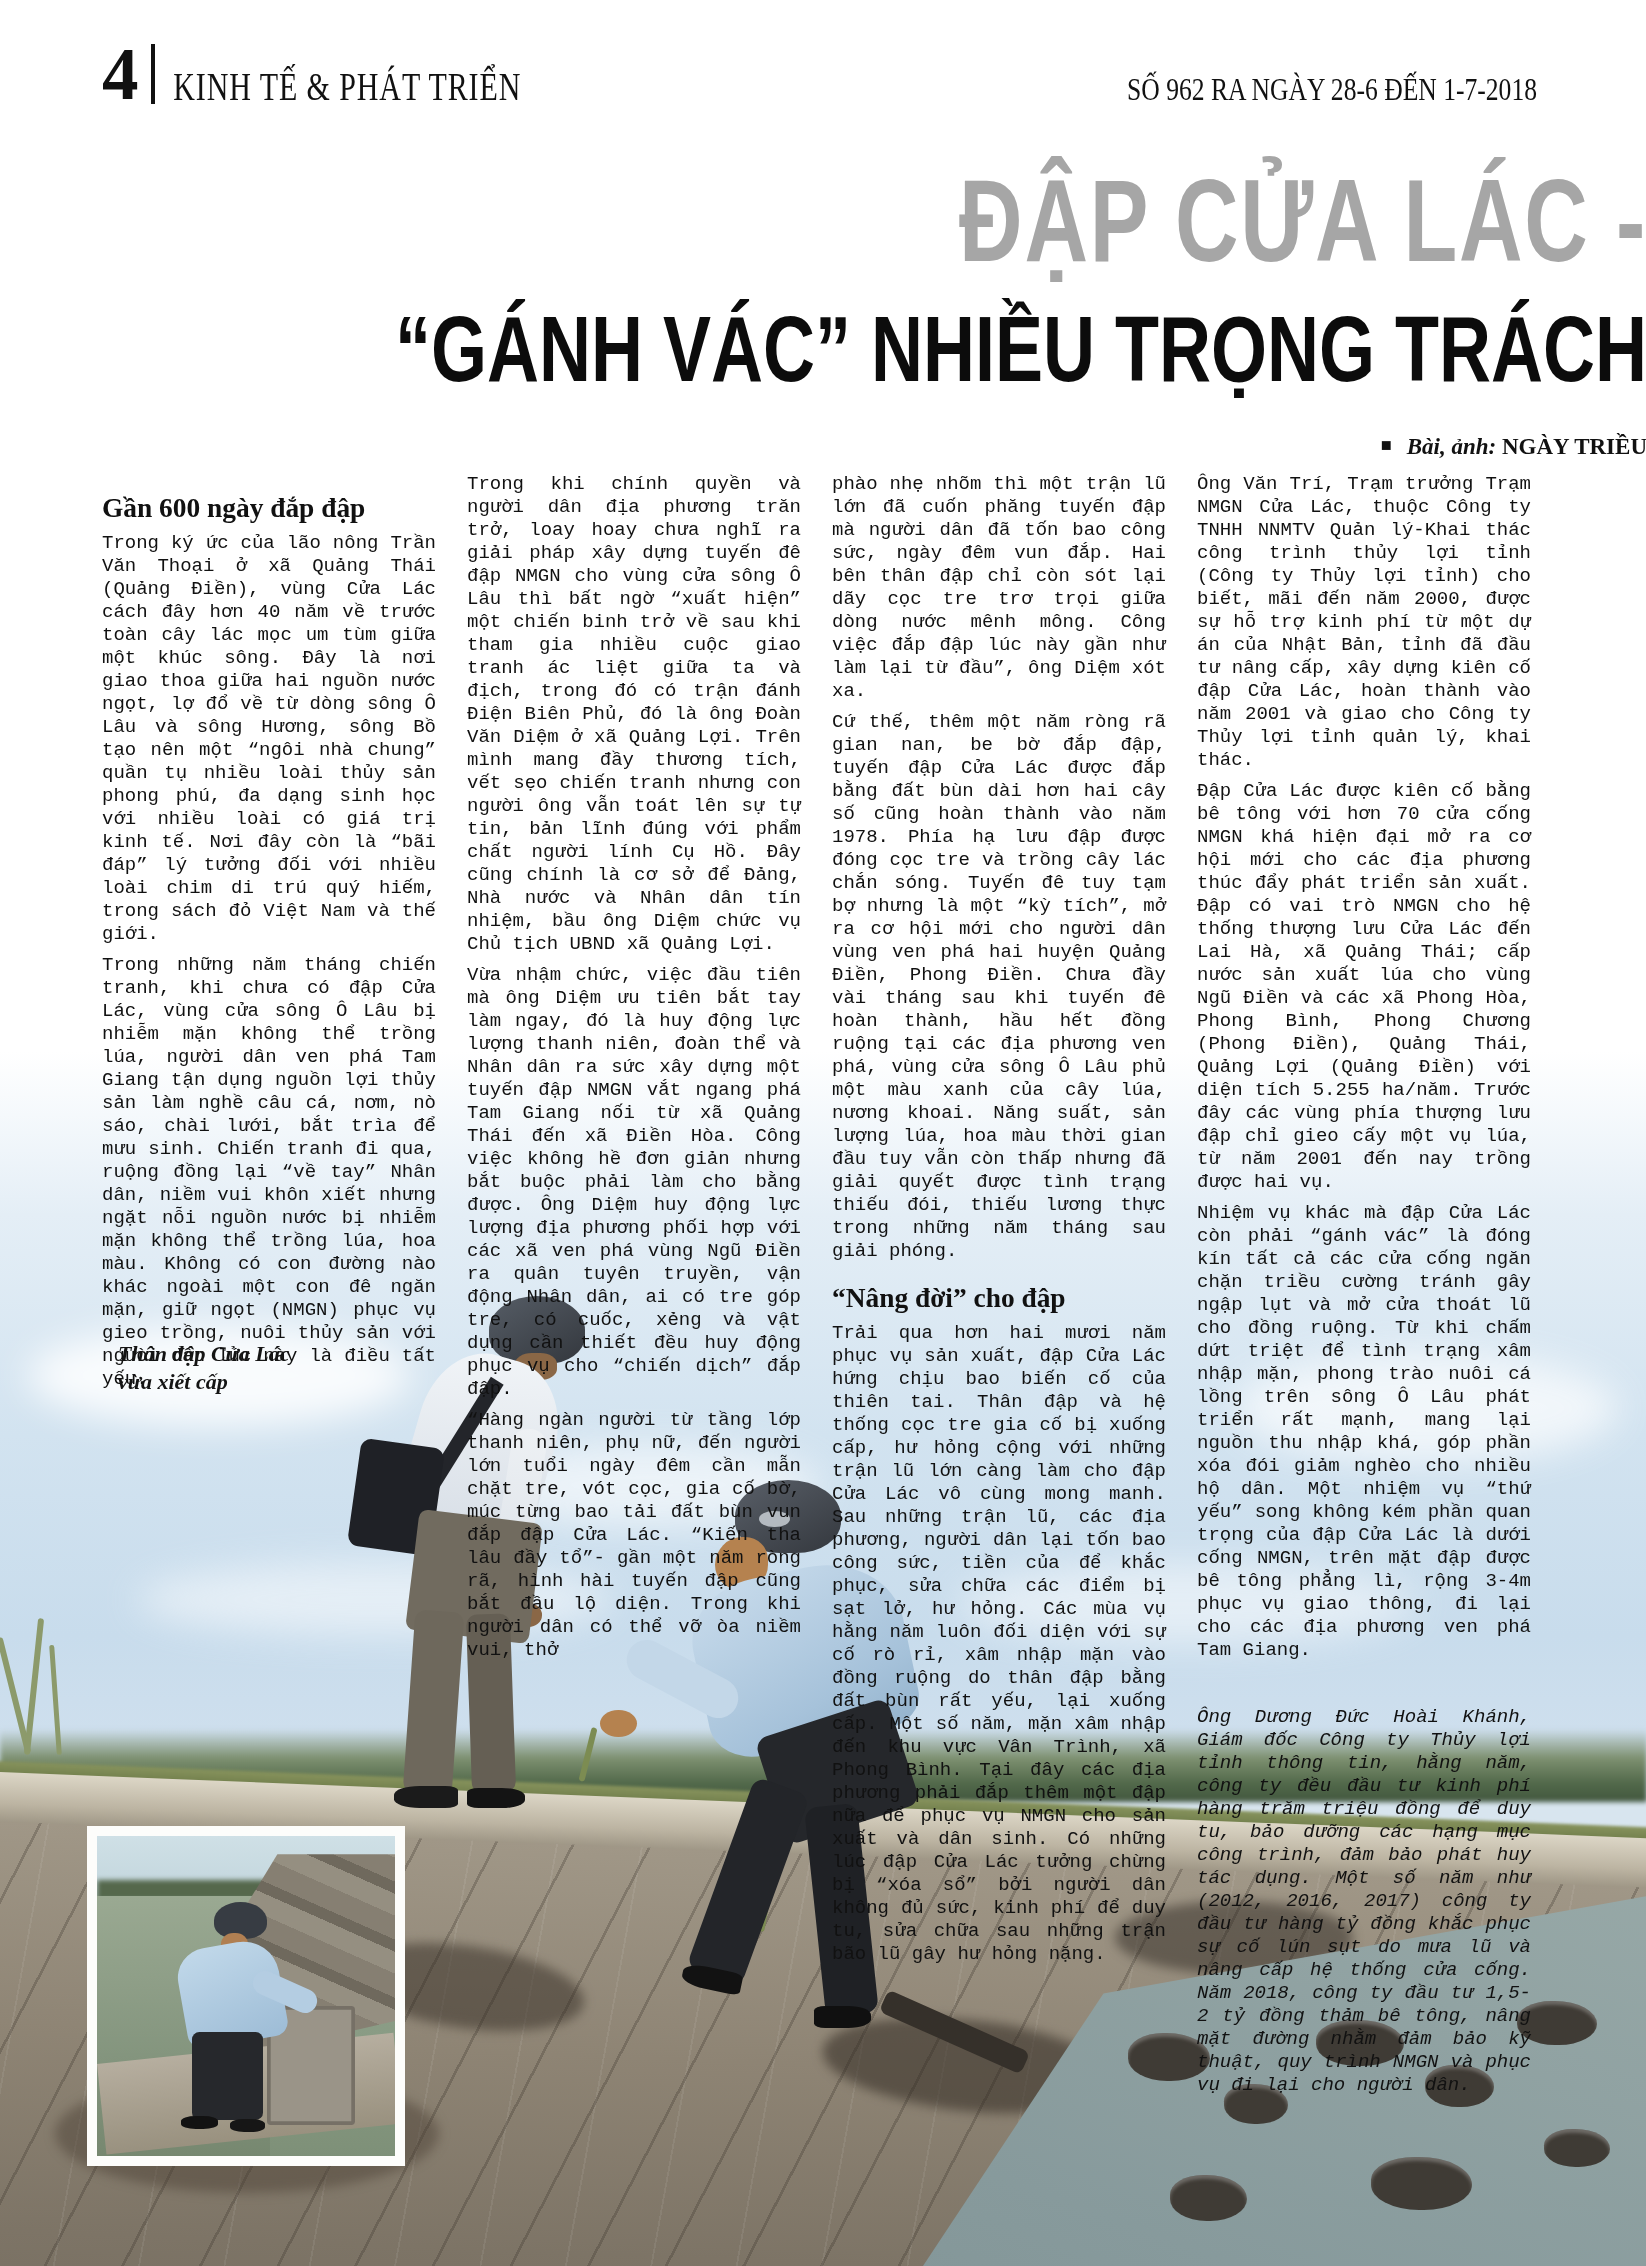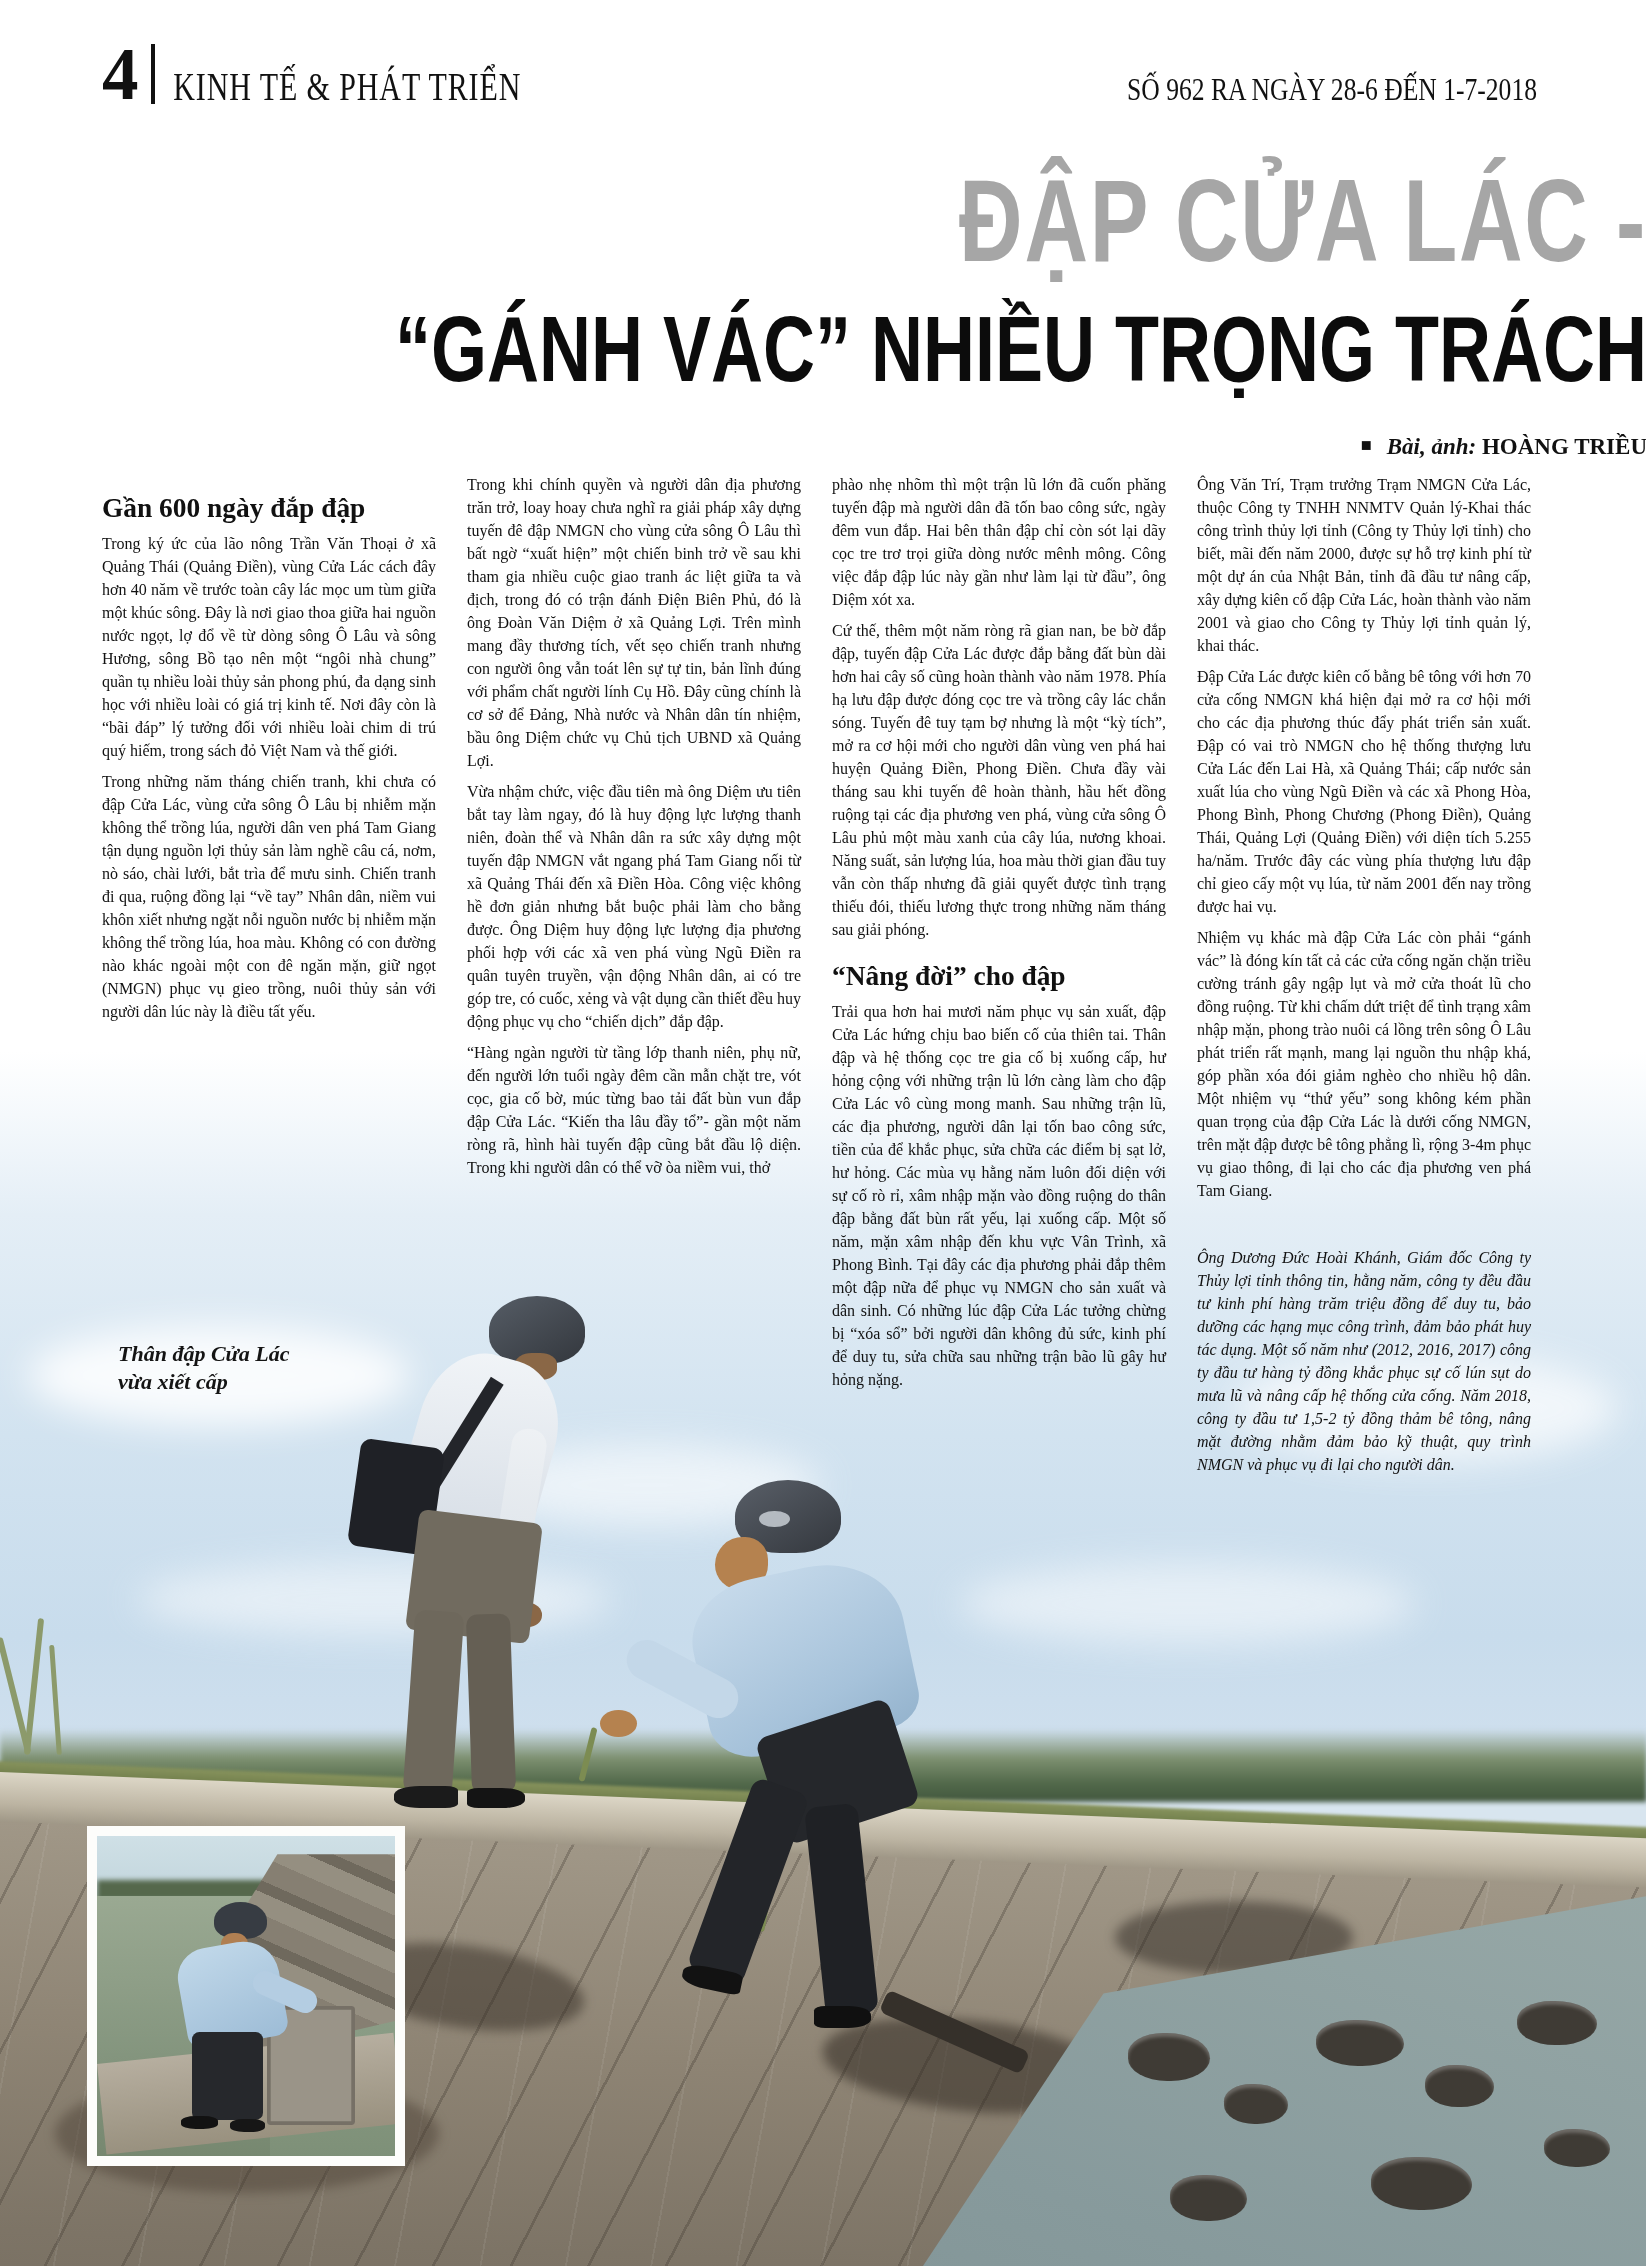--- a/index.html
+++ b/index.html
@@ -19,21 +19,21 @@
   .title2wrap{height:108px;margin-top:12.8px;}
   .title2{display:inline-block;font-family:"Liberation Sans",sans-serif;font-weight:700;font-size:72px;
           color:#0c0c0c;transform:scaleY(1.3);transform-origin:top center;letter-spacing:0;line-height:1;}
   .byline{margin-top:24px;font-size:23px;}
   .byline .sq{font-size:18.3px;position:relative;top:-2.7px;margin-right:9.1px;}
   .byline .pre{font-weight:bold;font-style:italic;}
   .byline .auth{font-weight:bold;}
   
   .cols{position:absolute;left:102px;top:473px;width:1429px;display:grid;
         grid-template-columns:repeat(4,1fr);column-gap:31px;z-index:3;}
-  .body-p{font-size:16px;line-height:23px;text-align:justify;margin:0 0 8.2px 0;}
+  .body-p{font-size:19px;line-height:23px;text-align:justify;margin:0 0 8.2px 0;font-family:Liberation Mono, monospace;}
   .intro{font-size:23px;line-height:30px;font-weight:bold;text-align:justify;margin:0 0 3.7px 0;}
   .col-h{font-size:27.4px;font-weight:bold;margin:20px 0 9.1px 0;line-height:1.1;}
   .quote{font-style:italic;margin-top:44px;}
   
   .maincap{position:absolute;left:118px;top:1340px;width:256px;font-size:22px;font-weight:bold;font-style:italic;
            line-height:28px;z-index:4;color:#141414;}
   
   .photo{position:absolute;left:0;top:1051px;width:1647px;height:1216px;z-index:1;overflow:hidden;}
   .sky{position:absolute;inset:0;background:linear-gradient(180deg,#ffffff 0px,#f5f9fc 64px,#e4eef6 164px,
        #d2e3f0 384px,#c8dcec 585px,#d0e0ee 713px,#d8e5ef 749px);}
@@ -85,21 +85,21 @@
     <div class="title1wrap">
       <span class="title1">ĐẬP CỬA LÁC -</span>
     </div>
     <div class="title2wrap">
       <span class="title2">“GÁNH VÁC” NHIỀU TRỌNG TRÁCH</span>
     </div>
     <div class="byline">
       <span class="sq">■</span>
       <span class="pre">Bài, ảnh:</span>
       <span> </span>
-      <span class="auth">HOÀNG TRIỀU</span>
+      <span class="auth">NGÀY TRIỀU</span>
     </div>
   </div>
 
   <div class="photo">
     <div class="sky"></div>
     <div class="cloud" style="left:27.4px;top:274px;width:384px;height:101px;"></div>
     <div class="cloud" style="left:475px;top:393px;width:347px;height:82px;opacity:.7;"></div>
     <div class="cloud" style="left:1234px;top:302px;width:384px;height:110px;opacity:.8;"></div>
     <div class="cloud" style="left:959px;top:512px;width:457px;height:82px;opacity:.6;"></div>
     <div class="cloud" style="left:137px;top:512px;width:475px;height:73px;opacity:.6;"></div>

